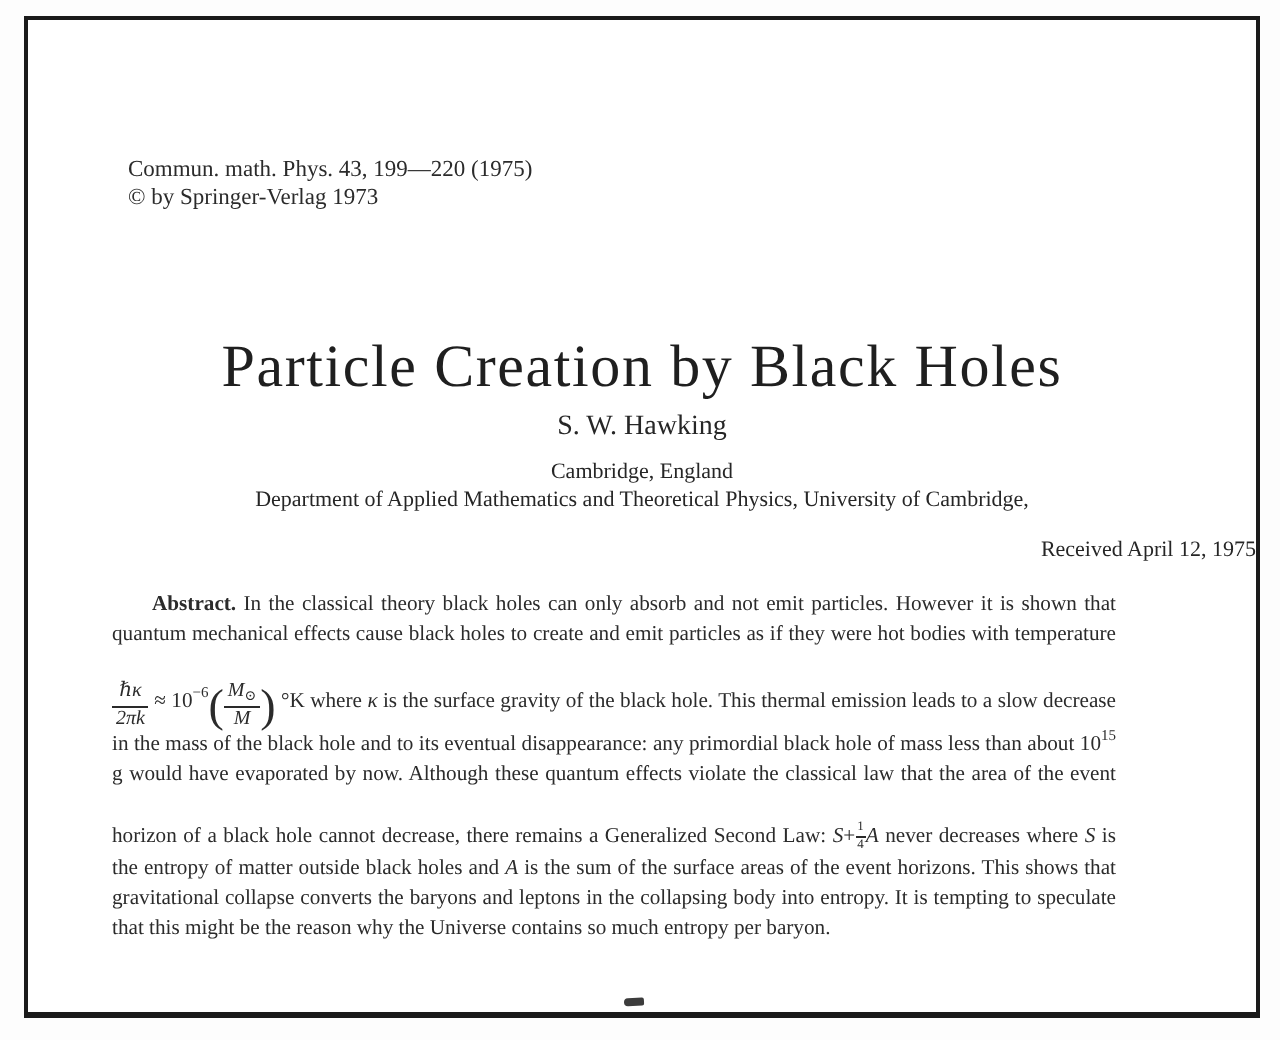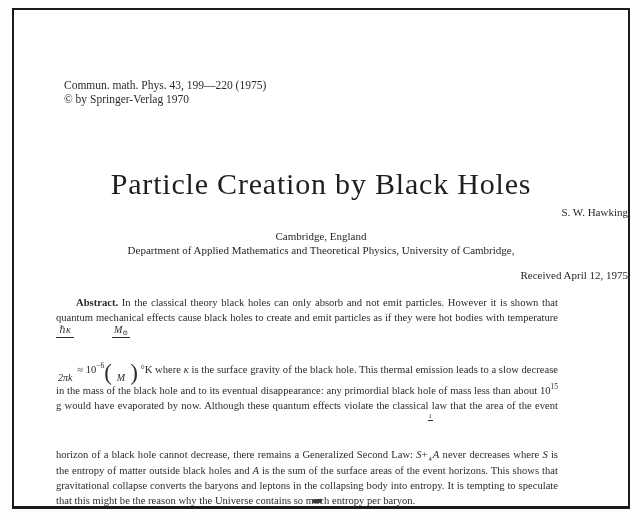--- a/index.html
+++ b/index.html
@@ -11,51 +11,51 @@
     -webkit-font-smoothing:antialiased;
   }
   .frame{
     position:absolute;left:12px;top:8px;width:618px;height:501px;
     box-sizing:border-box;background:var(--paper);
     border:2px solid var(--frame);border-bottom-width:3px;
   }
   .journal{position:absolute;left:50px;top:68px;font-size:11.5px;line-height:14px;color:#2b2b2b;}
   .title{position:absolute;left:0;top:157px;width:100%;text-align:center;
          font-size:30px;letter-spacing:0.8px;color:#1f1f1f;}
-  .author{position:absolute;left:0;top:196px;width:100%;text-align:right;font-size:11px;}
+  .author{position:absolute;left:0;top:196px;width:100%;text-align:center;font-size:14px;}
   .affil{position:absolute;left:0;top:219px;width:100%;text-align:center;font-size:11px;line-height:14px;}
   .received{position:absolute;left:0;top:259px;width:100%;text-align:right;font-size:11px;}
   .abstract{
     position:absolute;left:42px;top:285px;width:502px;margin:0;
     font-size:10.6px;line-height:15px;text-align:justify;text-indent:20px;color:#2b2b2b;
   }
   .seg-b{font-weight:bold;}
   .seg-i{font-style:italic;}
   .abstract sup{font-size:7.5px;line-height:0;vertical-align:5px;}
   .abstract sub{font-size:7px;line-height:0;vertical-align:-2px;}
   .frac{display:inline-block;vertical-align:-8px;text-align:center;line-height:1.05;font-size:10px;text-indent:0;}
-  .frac .num{display:block;padding:0 2px 1px;border-bottom:1px solid #2a2a2a;}
-  .frac .den{display:block;padding:1px 2px 0;margin-top:34px;}
+  .frac .num{display:block;padding:0 2px 1px;border-bottom:1px solid #2a2a2a;margin-top:16px;}
+  .frac .den{display:block;padding:1px 2px 0;}
   .sfrac{font-size:6.5px;vertical-align:-3px;}
   .sfrac .num{padding:0 1px 0.5px;}
   .sfrac .den{padding:0.5px 1px 0;}
   .bigparen{font-size:23px;line-height:0;vertical-align:-7px;}
   .artifact{
     position:absolute;left:298px;top:489px;width:10px;height:4px;
     background:#3c3c3c;border-radius:2px 1px 1px 2px;transform:rotate(-3deg);
   }
 </style>
 </head>
 <body>
 
 <div class="frame">
 
   <div class="journal">
     <div>Commun. math. Phys. 43, 199—220 (1975)</div>
-    <div>© by Springer-Verlag 1970</div>
+    <div>© by Springer-Verlag 1973</div>
   </div>
 
   <div class="title">Particle Creation by Black Holes</div>
 
   <div class="author">S. W. Hawking</div>
 
   <div class="affil">
     <div>Cambridge, England</div>
     <div>Department of Applied Mathematics and Theoretical Physics, University of Cambridge,</div>
   </div>

